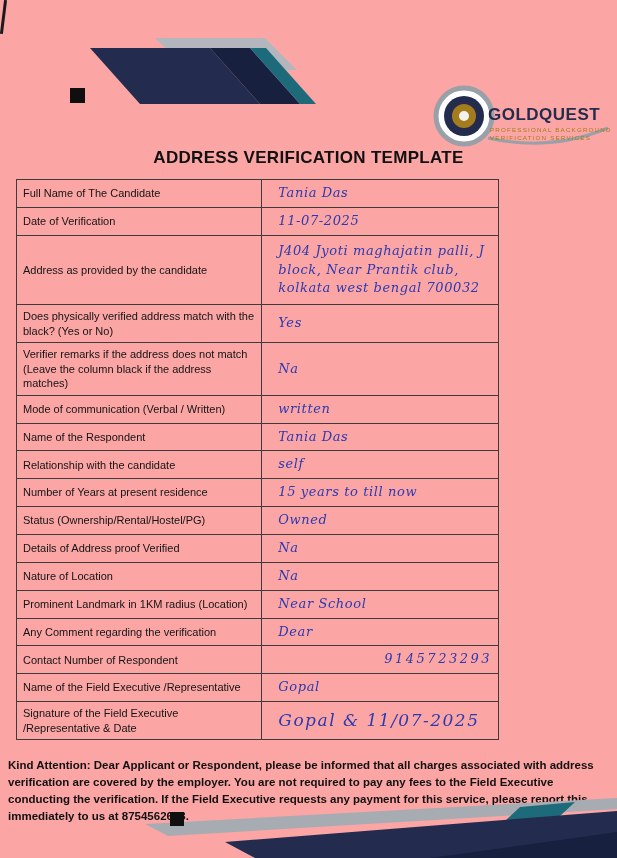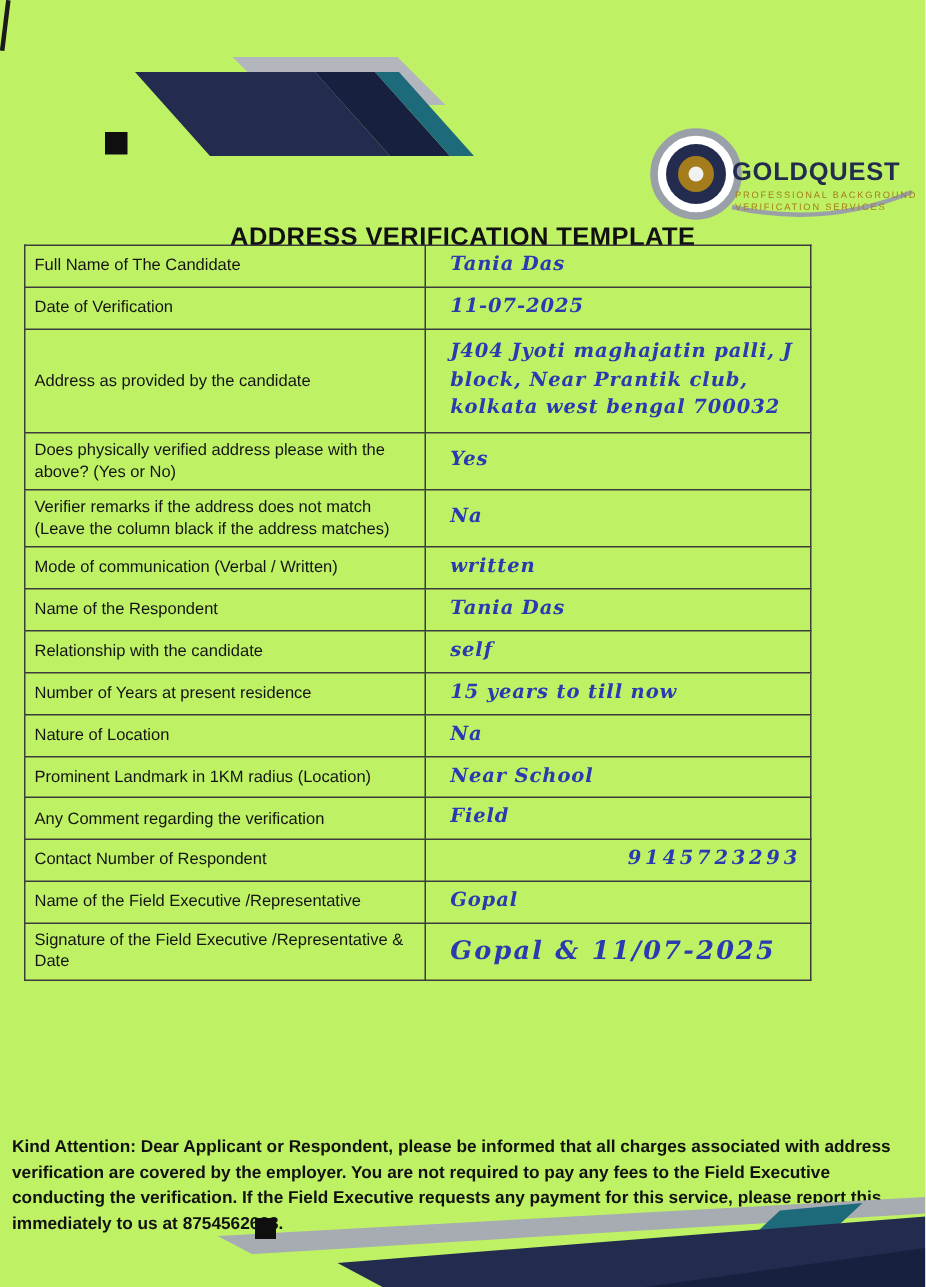--- a/index.html
+++ b/index.html
@@ -1,39 +1,39 @@
 <!DOCTYPE html>
 <html><head>
 <meta charset="utf-8">
 <style>
   html,body { margin:0; padding:0; background:#ffffff; }
   .page {
     position:relative; width:617px; height:858px; margin:0 auto;
-    background:#bef264; overflow:hidden;
+    background:#fca5a5; overflow:hidden;
     font-family:"Liberation Sans", sans-serif; color:#151515;
   }
   
   .top-deco { position:absolute; top:36px; left:60px; width:280px; height:72px; }
   .bottom-deco { position:absolute; bottom:0; left:0; width:617px; height:60px; }
   .scan-line { position:absolute; left:2px; top:0; width:3px; height:34px; background:#1a1a1a; transform:rotate(7deg); }
   
   .logo { position:absolute; top:80px; left:428px; width:184px; height:72px; }
   
   .title {
     position:absolute; top:148px; left:0; width:100%;
     text-align:center; font-weight:bold; font-size:17px; letter-spacing:0.3px; color:#111;
   }
   
   table.form {
-    position:absolute; top:163px; left:16px; width:525px;
+    position:absolute; top:179px; left:16px; width:483px;
     border-collapse:collapse; table-layout:fixed;
   }
   td { border:1px solid #3c3c3c; padding:4px 6px; vertical-align:middle; }
   td.label { width:52%; font-size:11px; line-height:1.32; color:#141414; }
-  td.value { width:48%; padding-left:16px;font-weight:bold; }
+  td.value { width:48%; padding-left:16px; }
   .hand {
     font-family:"DejaVu Serif", serif; font-style:italic;
     color:#2a3ab0; font-size:13px; letter-spacing:0.6px; line-height:1.45;
   }
   tr.addr td.value { padding-top:6px; padding-bottom:6px; }
   tr.sig .hand { font-size:17px; letter-spacing:1.5px; }
   tr.num .hand { letter-spacing:2.5px;text-align:right; }
   
   .footer-note {
     position:absolute; top:745px; left:8px; width:601px;
@@ -76,21 +76,21 @@
     </tr>
     <tr>
       <td class="label">Date of Verification</td>
       <td class="value hand">11-07-2025</td>
     </tr>
     <tr class="addr">
       <td class="label">Address as provided by the candidate</td>
       <td class="value hand">J404 Jyoti maghajatin palli, J block, Near Prantik club, kolkata west bengal 700032</td>
     </tr>
     <tr>
-      <td class="label">Does physically verified address please with the above? (Yes or No)</td>
+      <td class="label">Does physically verified address match with the black? (Yes or No)</td>
       <td class="value hand">Yes</td>
     </tr>
     <tr>
       <td class="label">Verifier remarks if the address does not match (Leave the column black if the address matches)</td>
       <td class="value hand">Na</td>
     </tr>
     <tr>
       <td class="label">Mode of communication (Verbal / Written)</td>
       <td class="value hand">written</td>
     </tr>
@@ -100,30 +100,38 @@
     </tr>
     <tr>
       <td class="label">Relationship with the candidate</td>
       <td class="value hand">self</td>
     </tr>
     <tr>
       <td class="label">Number of Years at present residence</td>
       <td class="value hand">15 years to till now</td>
     </tr>
     <tr>
+      <td class="label">Status (Ownership/Rental/Hostel/PG)</td>
+      <td class="value hand">Owned</td>
+    </tr>
+    <tr>
+      <td class="label">Details of Address proof Verified</td>
+      <td class="value hand">Na</td>
+    </tr>
+    <tr>
       <td class="label">Nature of Location</td>
       <td class="value hand">Na</td>
     </tr>
     <tr>
       <td class="label">Prominent Landmark in 1KM radius (Location)</td>
       <td class="value hand">Near School</td>
     </tr>
     <tr>
       <td class="label">Any Comment regarding the verification</td>
-      <td class="value hand">Field</td>
+      <td class="value hand">Dear</td>
     </tr>
     <tr class="num">
       <td class="label">Contact Number of Respondent</td>
       <td class="value hand">9145723293</td>
     </tr>
     <tr>
       <td class="label">Name of the Field Executive /Representative</td>
       <td class="value hand">Gopal</td>
     </tr>
     <tr class="sig">

